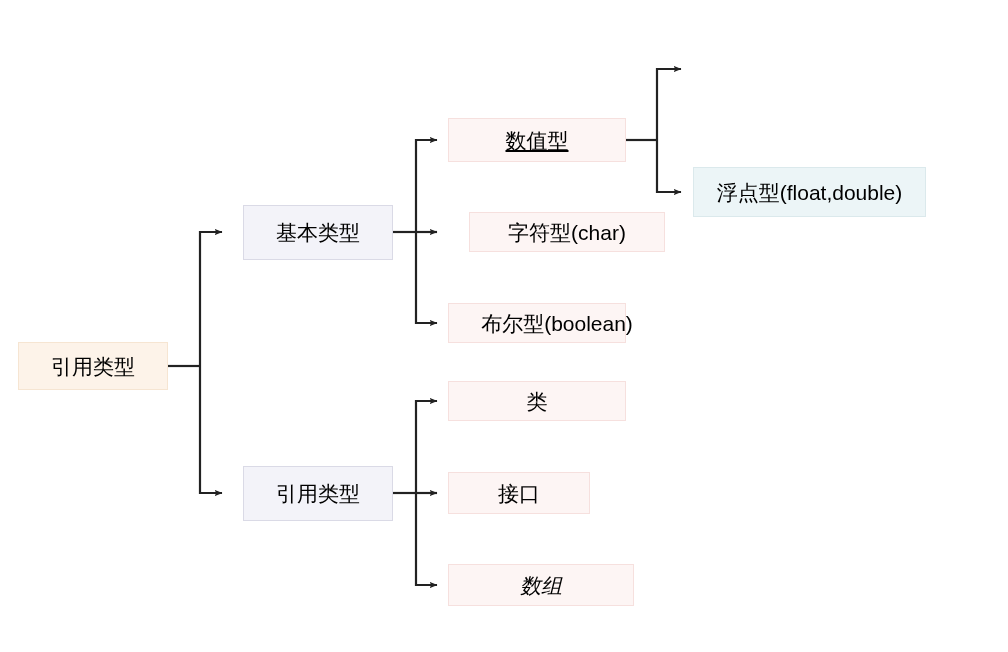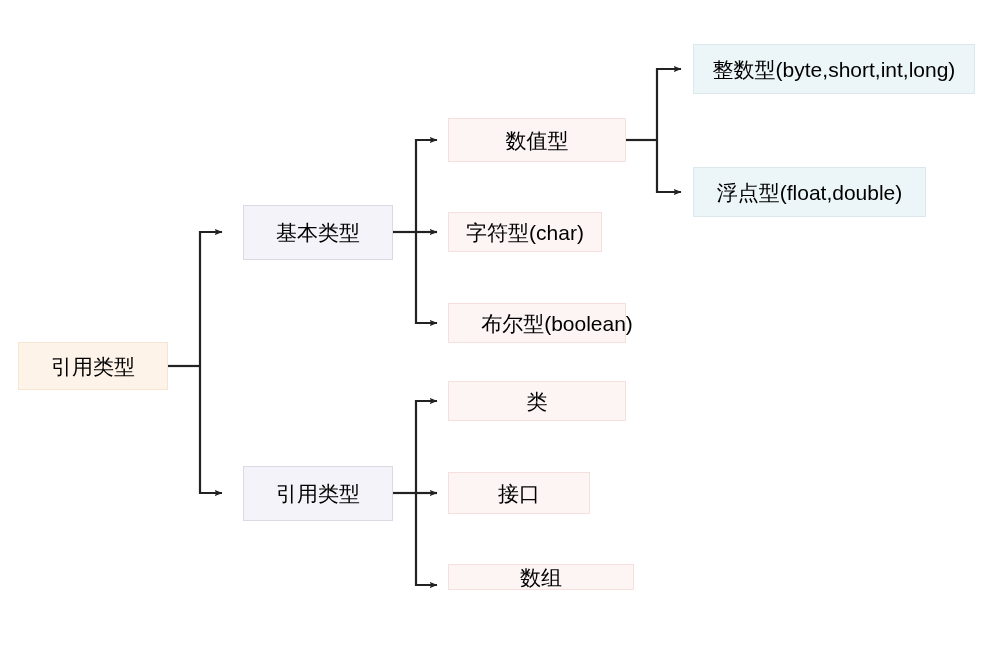--- a/index.html
+++ b/index.html
@@ -101,45 +101,42 @@
   </div>
 
   <div class="node pal-lavender" style="left:234px; top:205px; width:150px; height:55px;">
     <span class="label">基本类型</span>
   </div>
 
   <div class="node pal-lavender" style="left:234px; top:466px; width:150px; height:55px;">
     <span class="label">引用类型</span>
   </div>
 
-  <div class="node pal-pink" style="left:448px; top:118px; width:178px; height:44px;">
+  <div class="node pal-pink" style="left:448px; top:118px; width:178px; height:44px;text-decoration:underline;">
     <span class="label">数值型</span>
   </div>
 
-  <div class="node pal-pink" style="left:448px; top:212px; width:154px; height:40px;">
+  <div class="node pal-pink" style="left:469px; top:212px; width:196px; height:40px;">
     <span class="label">字符型(char)</span>
   </div>
 
   <div class="node pal-pink overflow-text" style="left:448px; top:303px; width:178px; height:40px;padding-left:40px;">
     <span class="label">布尔型(boolean)</span>
   </div>
 
-  <div class="node pal-blue overflow-text" style="left:693px; top:44px; width:282px; height:50px;">
-    <span class="label">整数型(byte,short,int,long)</span>
-  </div>
 
   <div class="node pal-blue" style="left:693px; top:167px; width:233px; height:50px;">
     <span class="label">浮点型(float,double)</span>
   </div>
 
   <div class="node pal-pink" style="left:448px; top:381px; width:178px; height:40px;">
     <span class="label">类</span>
   </div>
 
   <div class="node pal-pink" style="left:448px; top:472px; width:142px; height:42px;">
     <span class="label">接口</span>
   </div>
 
-  <div class="node pal-pink" style="left:448px; top:564px; width:186px; height:26px;">
+  <div class="node pal-pink" style="left:448px; top:564px; width:186px; height:42px;font-style:italic;">
     <span class="label">数组</span>
   </div>
 
 </div>
 
 </body></html>

